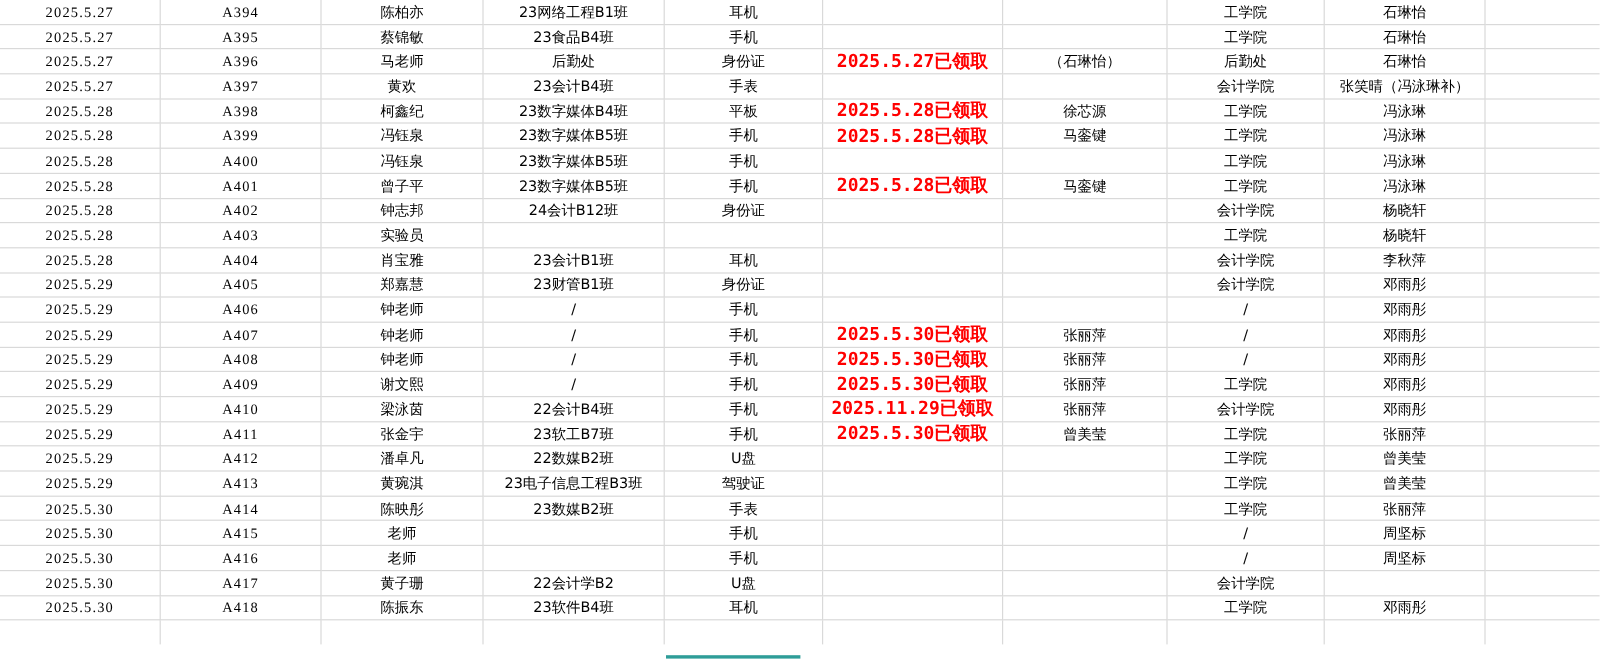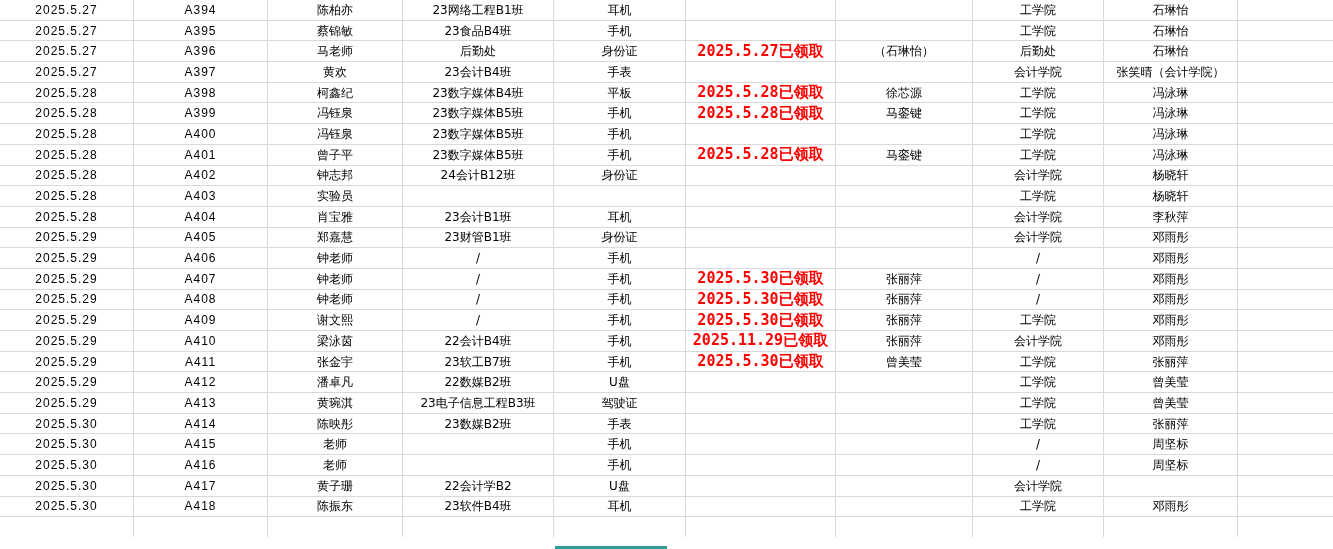--- a/index.html
+++ b/index.html
@@ -15,21 +15,21 @@
     padding:0 2px;
     font-size:12px;
     color:#000000;
     text-align:center;
     vertical-align:middle;
     white-space:nowrap;
     overflow:hidden;
     line-height:1;
     box-sizing:border-box;
   }
-  .col-date,.col-id{font-family:Liberation Sans, sans-serif;letter-spacing:1px;margin-top:46px;}
+  .col-date,.col-id{font-family:Liberation Serif, serif;letter-spacing:1px;margin-top:46px;}
   td.status{
     color:#ff0000;
     font-weight:bold;
     font-size:15px;
     font-family:"DejaVu Sans Mono","DejaVu Sans",monospace;
   }
   tr.partial td{border-top:1px solid #d9d9d9;border-bottom:none;}
   .sel-mark{
     position:absolute;left:555px;bottom:0;width:112px;height:3px;
     background:#2e9d98;
@@ -91,21 +91,21 @@
         </tr>
         <tr>
           <td class="col-date">2025.5.27</td>
           <td class="col-id">A397</td>
           <td class="col-name">黄欢</td>
           <td class="col-class">23会计B4班</td>
           <td class="col-item">手表</td>
           <td class="col-status status"></td>
           <td class="col-claimer"></td>
           <td class="col-college">会计学院</td>
-          <td class="col-handler">张笑晴（会计学院）</td>
+          <td class="col-handler">张笑晴（冯泳琳补）</td>
           <td class="col-extra"></td>
         </tr>
         <tr>
           <td class="col-date">2025.5.28</td>
           <td class="col-id">A398</td>
           <td class="col-name">柯鑫纪</td>
           <td class="col-class">23数字媒体B4班</td>
           <td class="col-item">平板</td>
           <td class="col-status status">2025.5.28已领取</td>
           <td class="col-claimer">徐芯源</td>

